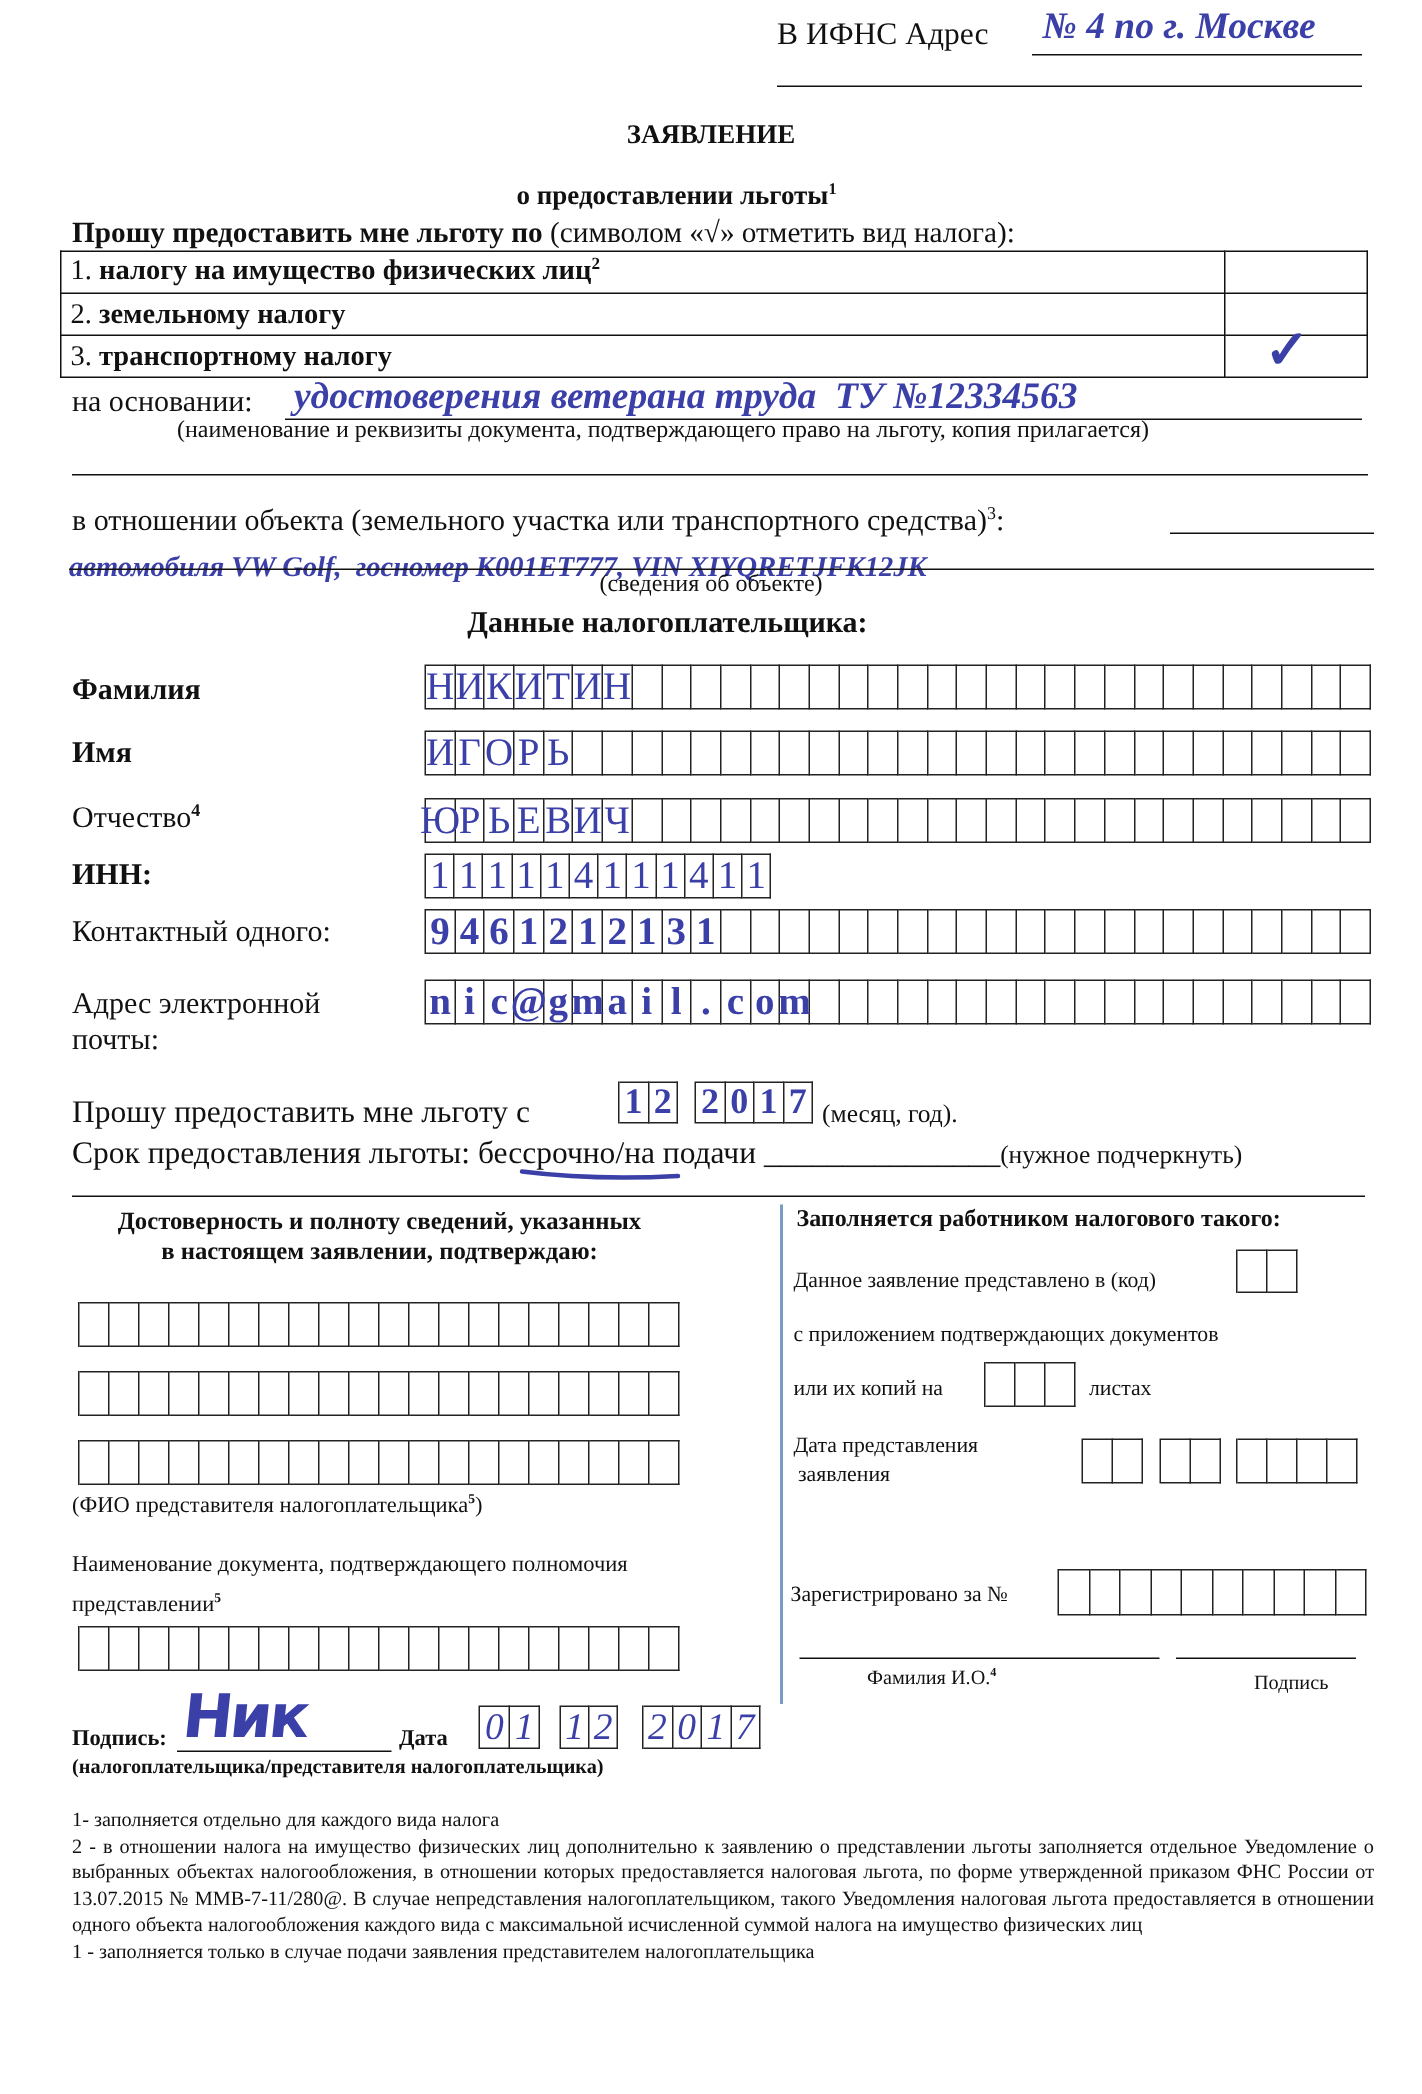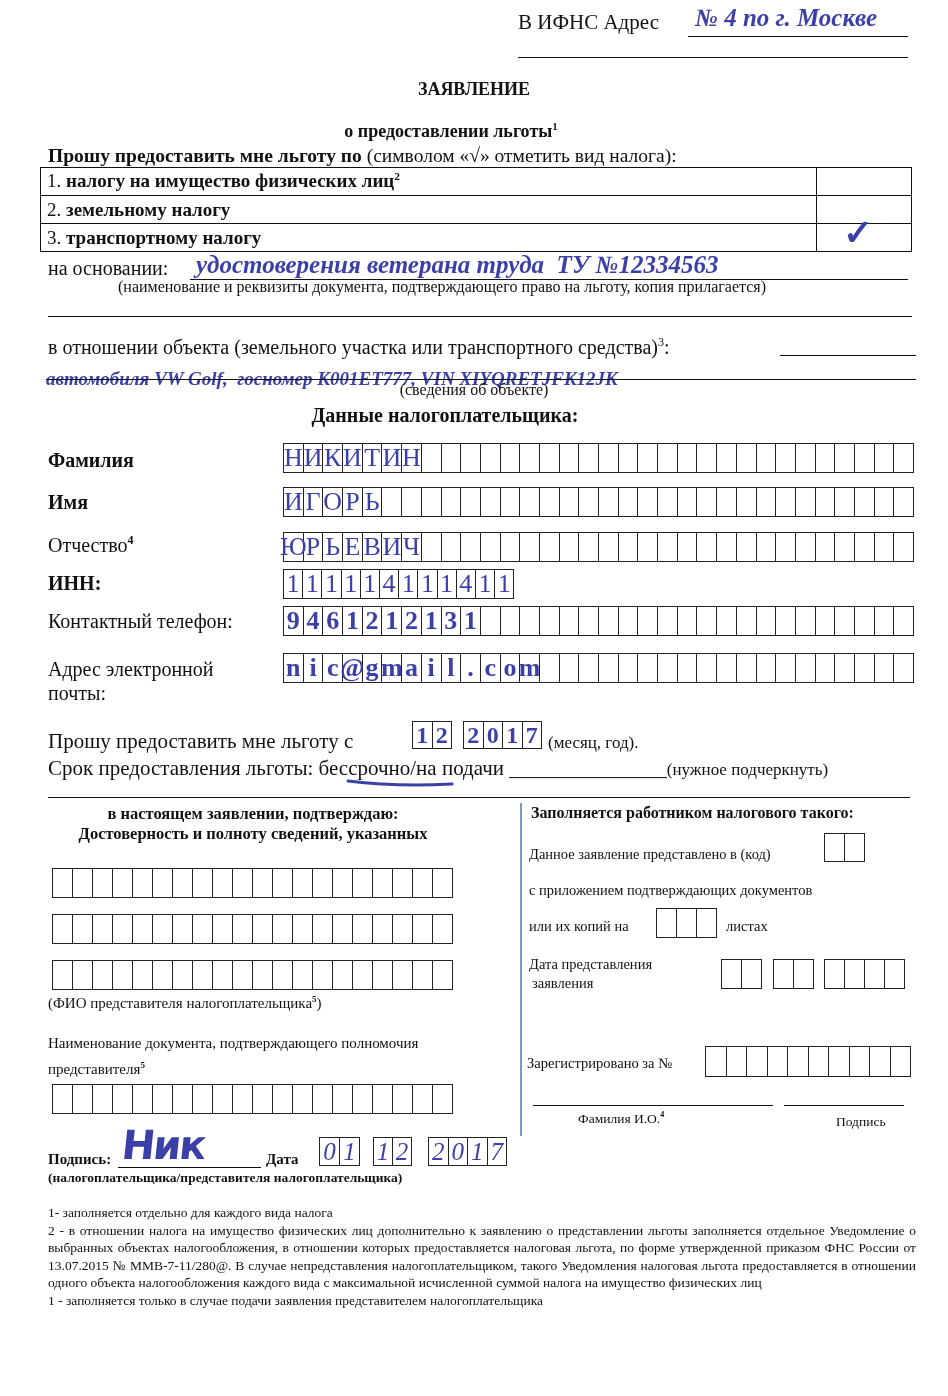--- a/index.html
+++ b/index.html
@@ -70,21 +70,21 @@
 <div class="abs" style="left:0; width:948px; text-align:center; top:381px; font-size:16px;">(сведения об объекте)</div>
 
 <div class="abs" style="left:0; width:890px; text-align:center; top:404px; font-size:20px; font-weight:bold;">Данные налогоплательщика:</div>
 
 <div class="abs label-b" style="left:48px; top:449px;">Фамилия</div>
 <div class="abs label-b" style="left:48px; top:491px;">Имя</div>
 <div class="abs label-n" style="left:48px; top:533px;">
   <span>Отчество</span><sup style="font-weight:bold">4</sup>
 </div>
 <div class="abs label-b" style="left:48px; top:572px;">ИНН:</div>
-<div class="abs label-n" style="left:48px; top:610px;">Контактный телефон:</div>
+<div class="abs label-n" style="left:48px; top:610px;">Контактный одного:</div>
 <div class="abs label-n" style="left:48px; top:657px; line-height:24px;">
   <div>Адрес электронной</div>
   <div>почты:</div>
 </div>
 
 <div class="grid" id="g-surname" style="left:283px; top:443px; height:30px;">
     <div class="cell" style="width: 19.7px; height: 30px; font-size: 26px;">Н</div>
     <div class="cell" style="width: 19.7px; height: 30px; font-size: 26px;">И</div>
     <div class="cell" style="width: 19.7px; height: 30px; font-size: 26px;">К</div>
     <div class="cell" style="width: 19.7px; height: 30px; font-size: 26px;">И</div>
@@ -286,22 +286,22 @@
   <span style="position:relative;">бессрочно</span><span>/на подачи</span>
   <span>_______________</span><span style="font-size:17px;">(нужное подчеркнуть)</span>
 </div>
 <svg class="abs" style="left:346px; top:778px;" width="110" height="12">
     <path d="M2 3 Q 50 9 106 6" stroke="#3b3fa8" stroke-width="3" fill="none" stroke-linecap="round"></path>
   </svg>
 
 <div class="line" style="left:48px; top:797px; width:862px;"></div>
 
 <div class="abs" style="left:48px; width:410px; text-align:center; top:804px; font-size:16.5px; font-weight:bold; line-height:20px;">
+  <div>Достоверность и полноту сведений, указанных</div>
   <div>в настоящем заявлении, подтверждаю:</div>
-  <div>Достоверность и полноту сведений, указанных</div>
 </div>
 <div class="grid" id="g-rep1" style="left:52px; top:868px; height:30px;">
     <div class="cell" style="width: 20px; height: 30px; font-size: 26px;"></div>
     <div class="cell" style="width: 20px; height: 30px; font-size: 26px;"></div>
     <div class="cell" style="width: 20px; height: 30px; font-size: 26px;"></div>
     <div class="cell" style="width: 20px; height: 30px; font-size: 26px;"></div>
     <div class="cell" style="width: 20px; height: 30px; font-size: 26px;"></div>
     <div class="cell" style="width: 20px; height: 30px; font-size: 26px;"></div>
     <div class="cell" style="width: 20px; height: 30px; font-size: 26px;"></div>
     <div class="cell" style="width: 20px; height: 30px; font-size: 26px;"></div>
@@ -360,21 +360,21 @@
     <div class="cell" style="width: 20px; height: 30px; font-size: 26px;"></div>
     <div class="cell" style="width: 20px; height: 30px; font-size: 26px;"></div>
     <div class="cell" style="width: 20px; height: 30px; font-size: 26px;"></div>
     <div class="cell" style="width: 20px; height: 30px; font-size: 26px;"></div>
   </div>
 <div class="abs" style="left:48px; top:994px; font-size:15px; white-space:nowrap;">
   <span>(ФИО представителя налогоплательщика</span><sup style="font-weight:bold">5</sup><span>)</span>
 </div>
 <div class="abs" style="left:48px; top:1032px; font-size:15px; line-height:22px;">
   <div>Наименование документа, подтверждающего полномочия</div>
-  <div><span>представителя</span><sup style="font-weight:bold">5</sup></div>
+  <div><span>представлении</span><sup style="font-weight:bold">5</sup></div>
 </div>
 <div class="grid" id="g-repdoc" style="left:52px; top:1084px; height:30px;">
     <div class="cell" style="width: 20px; height: 30px; font-size: 26px;"></div>
     <div class="cell" style="width: 20px; height: 30px; font-size: 26px;"></div>
     <div class="cell" style="width: 20px; height: 30px; font-size: 26px;"></div>
     <div class="cell" style="width: 20px; height: 30px; font-size: 26px;"></div>
     <div class="cell" style="width: 20px; height: 30px; font-size: 26px;"></div>
     <div class="cell" style="width: 20px; height: 30px; font-size: 26px;"></div>
     <div class="cell" style="width: 20px; height: 30px; font-size: 26px;"></div>
     <div class="cell" style="width: 20px; height: 30px; font-size: 26px;"></div>

